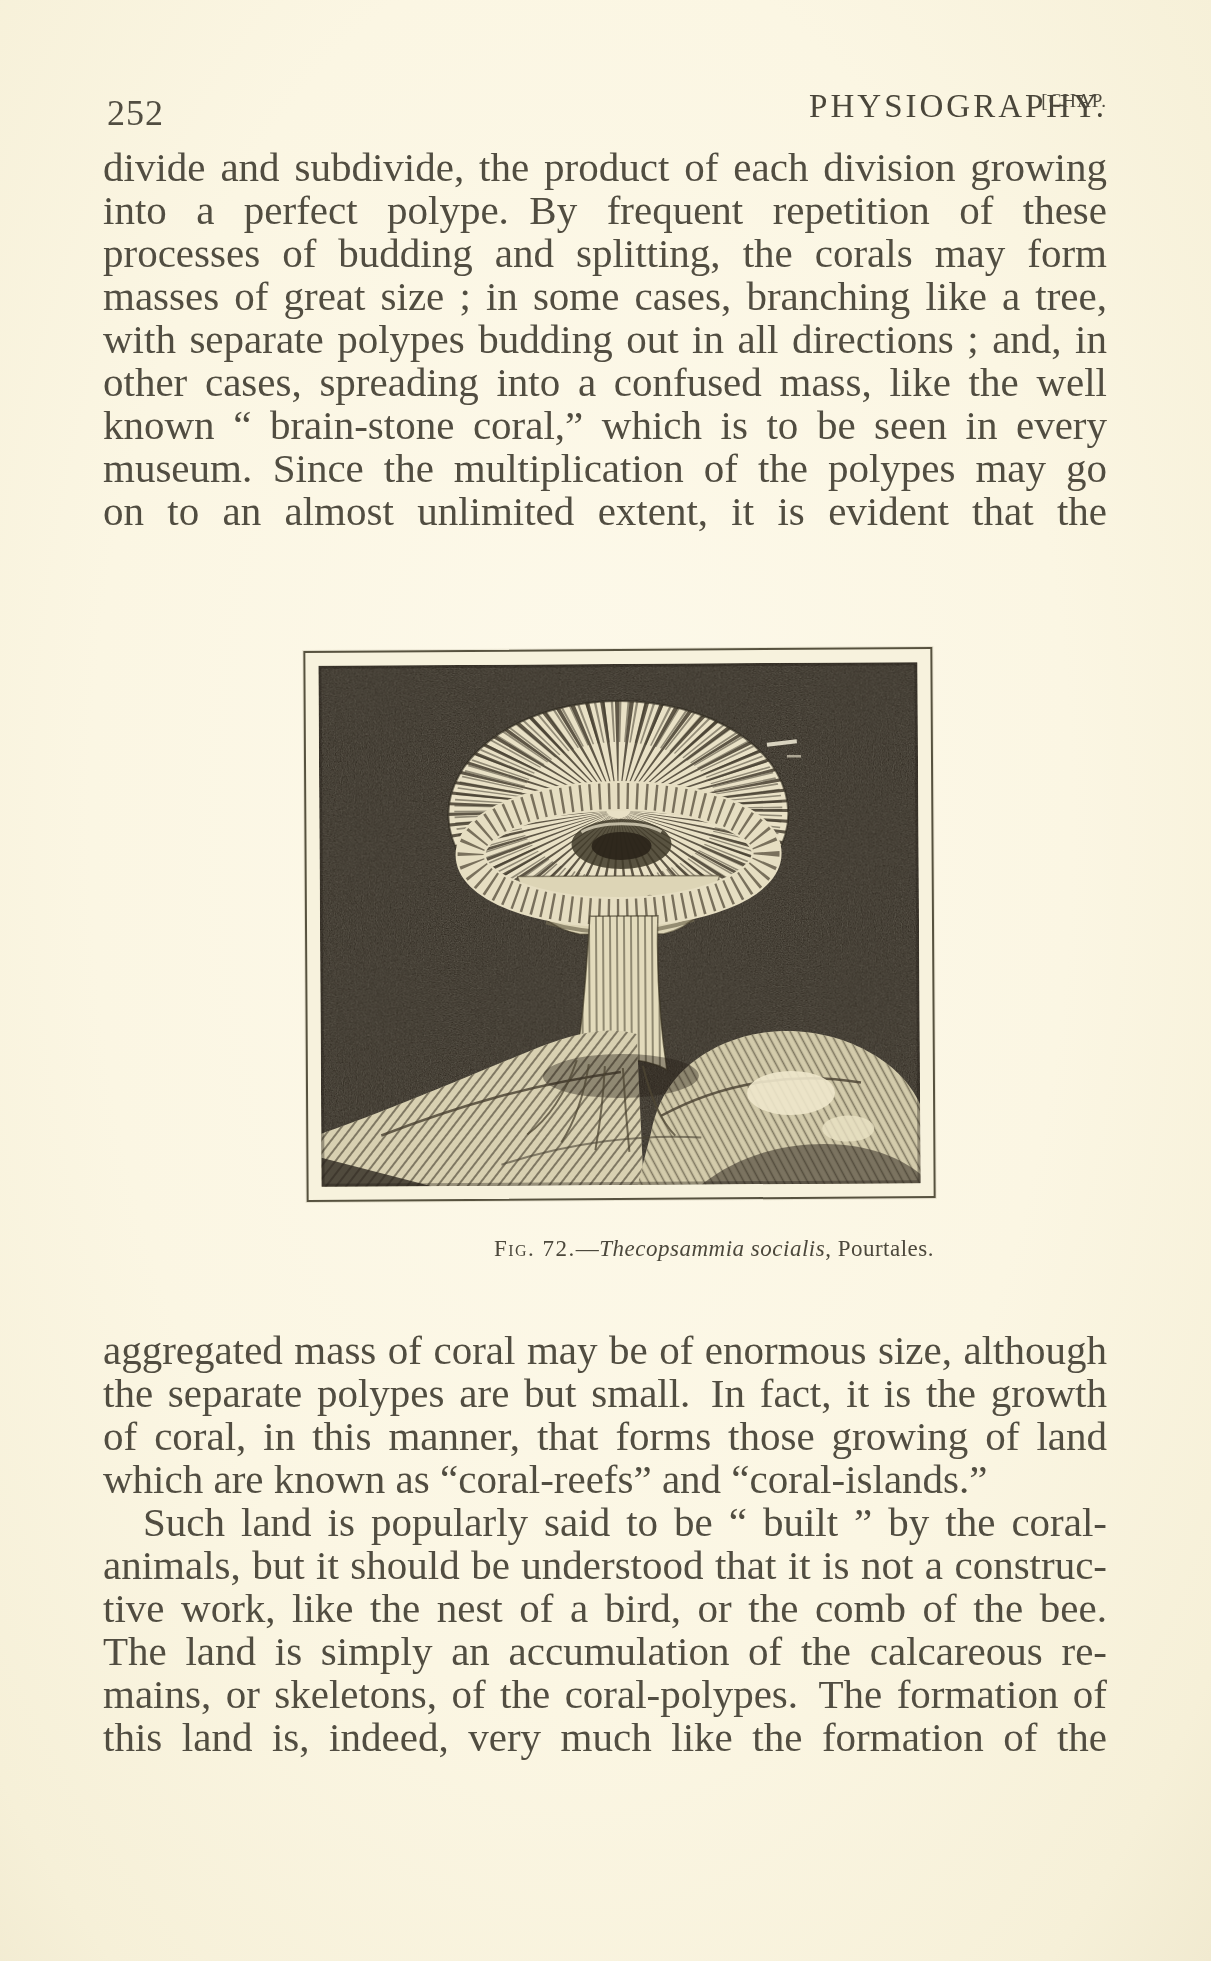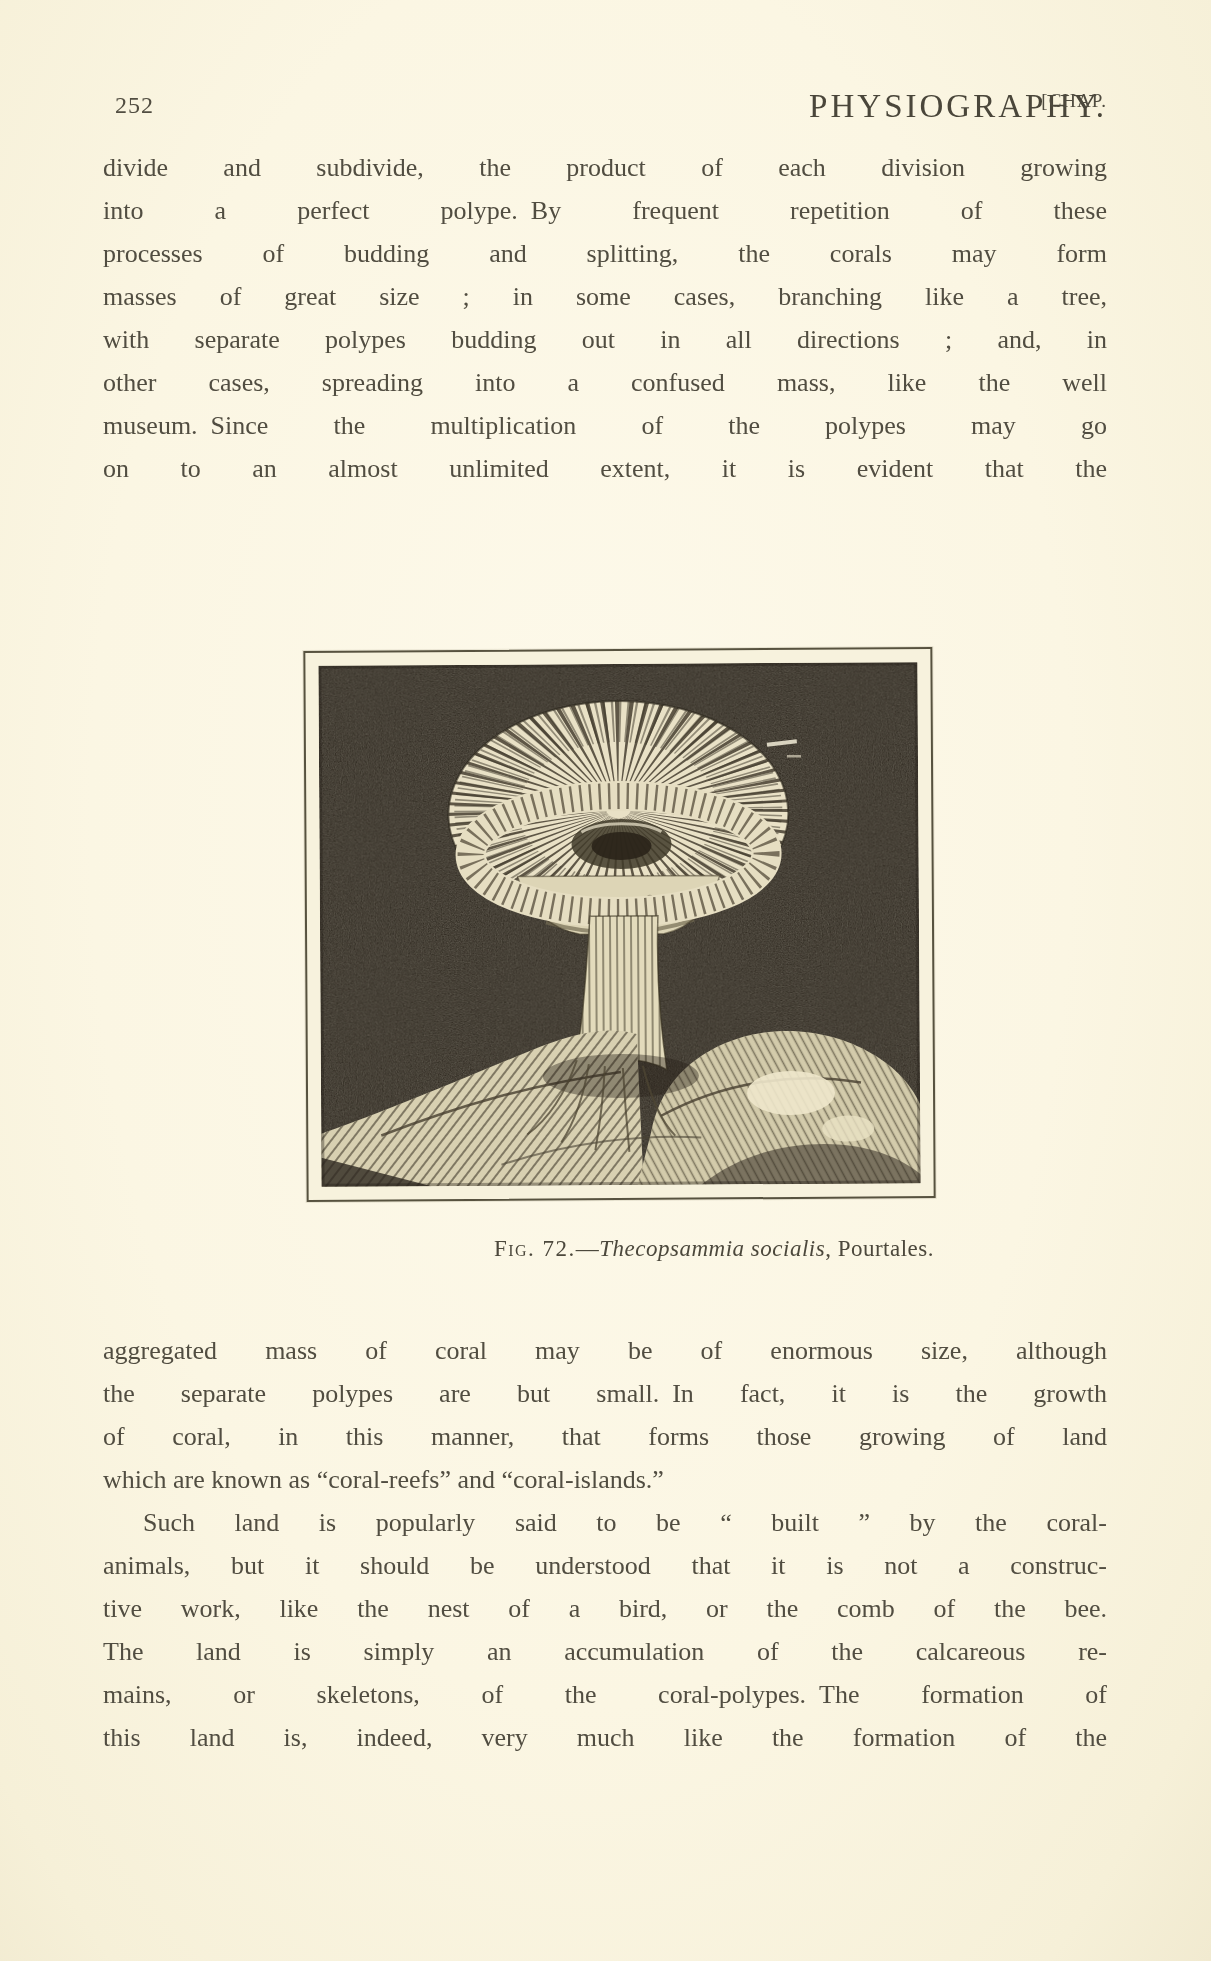--- a/index.html
+++ b/index.html
@@ -10,32 +10,32 @@
   }
   .page{
     position:relative;width:1211px;height:1961px;overflow:hidden;
     background:radial-gradient(ellipse at 48% 42%, #fdf9ea 0%, #fbf6e3 55%, #f6f0d8 88%, #f1ead0 100%);
     color:#4c483c;
   }
   .header{
     position:absolute;left:103px;top:88px;width:1004px;height:40px;
   }
   .pageno{
-    position:absolute;left:12px;top:4px;font-size:24px;color:#514d41;letter-spacing:1px;
+    position:absolute;left:4px;top:4px;font-size:36px;color:#514d41;letter-spacing:1px;
   }
   .running-title{
     position:absolute;left:0;right:0;top:0;text-align:right;
     font-size:33px;letter-spacing:3px;color:#4a463a;
   }
   .chap{
     position:absolute;right:0;top:2px;font-size:19px;letter-spacing:1px;color:#4f4b3f;
   }
   .para{
     position:absolute;left:103px;width:1004px;
-    font-size:26px;color:#514d41;
+    font-size:41px;color:#514d41;
   }
   .tline{
     height:43px;line-height:43px;
     text-align:justify;text-align-last:justify;
     white-space:nowrap;
   }
   .tline.endpara{text-align-last:left;white-space:normal;}
   .tline.indent{text-indent:40px;}
   .p1{top:146px;}
   .p2{top:1329px;}
@@ -65,20 +65,21 @@
     <span class="chap">[CHAP.</span>
   </div>
 
   <div class="para p1">
     <div class="tline">divide and subdivide, the product of each division growing</div>
     <div class="tline">into a perfect polype. By frequent repetition of these</div>
     <div class="tline">processes of budding and splitting, the corals may form</div>
     <div class="tline">masses of great size ; in some cases, branching like a tree,</div>
     <div class="tline">with separate polypes budding out in all directions ; and, in</div>
     <div class="tline">other cases, spreading into a confused mass, like the well</div>
+    <div class="tline">known “ brain-stone coral,” which is to be seen in every</div>
     <div class="tline">museum. Since the multiplication of the polypes may go</div>
     <div class="tline">on to an almost unlimited extent, it is evident that the</div>
   </div>
 
   <div class="plate">
     <svg width="599" height="521" viewBox="0 0 599 521" role="img">
       <defs>
         <filter id="grain" x="0" y="0" width="100%" height="100%">
           <feTurbulence type="fractalNoise" baseFrequency="0.85" numOctaves="2" seed="7" stitchTiles="stitch"></feTurbulence>
           <feColorMatrix type="matrix" values="0 0 0 0 0.62  0 0 0 0 0.60  0 0 0 0 0.50  0.55 0.55 0 0 -0.30"></feColorMatrix>

